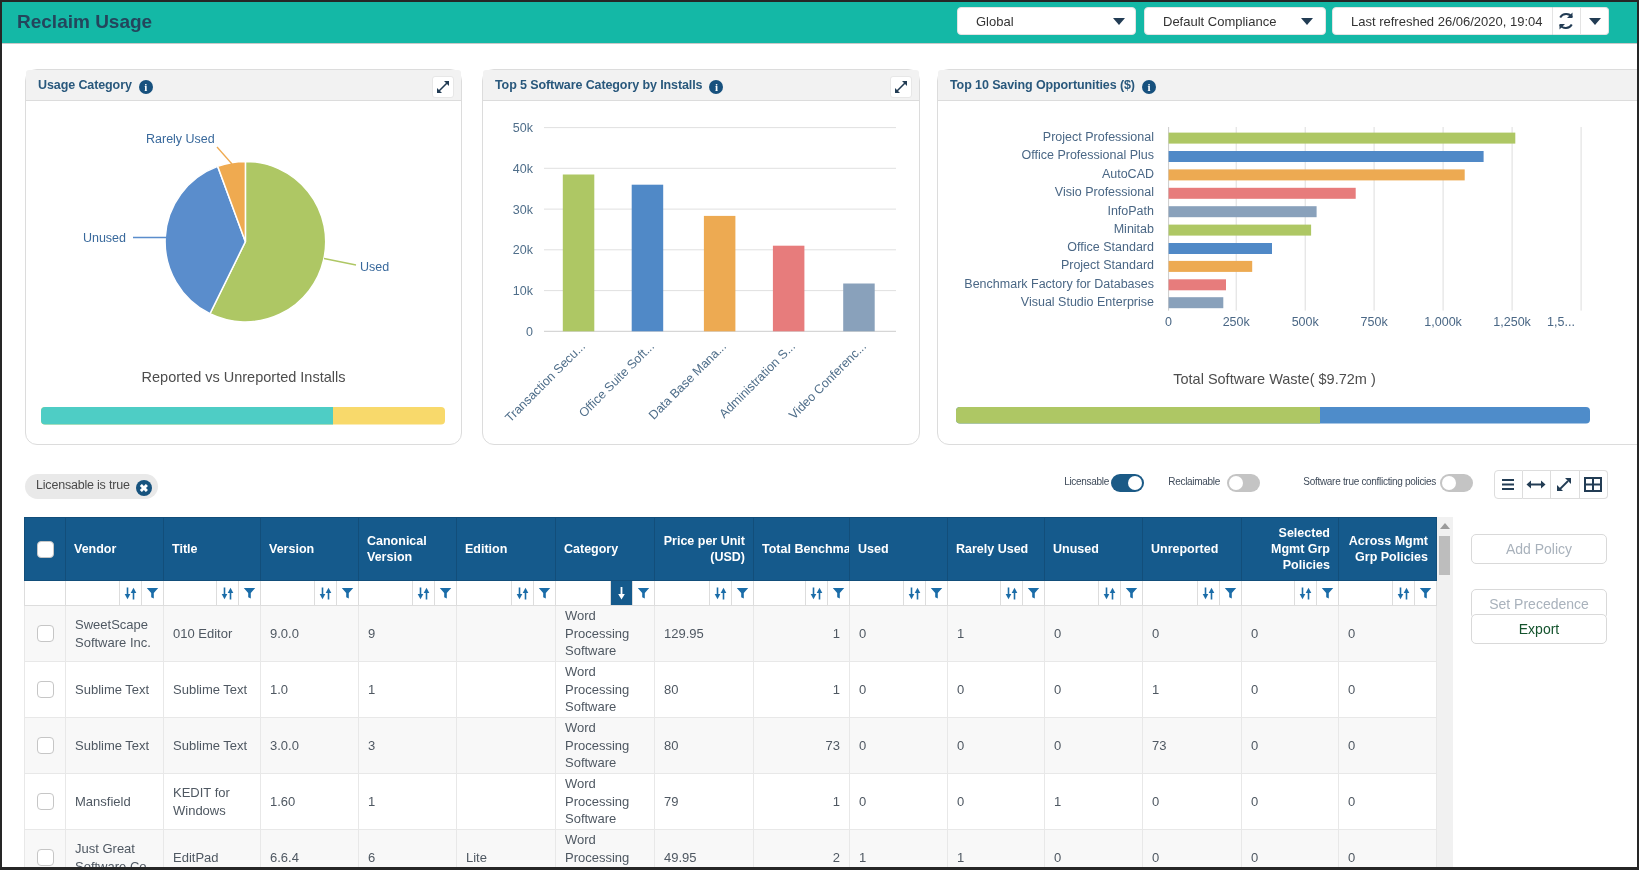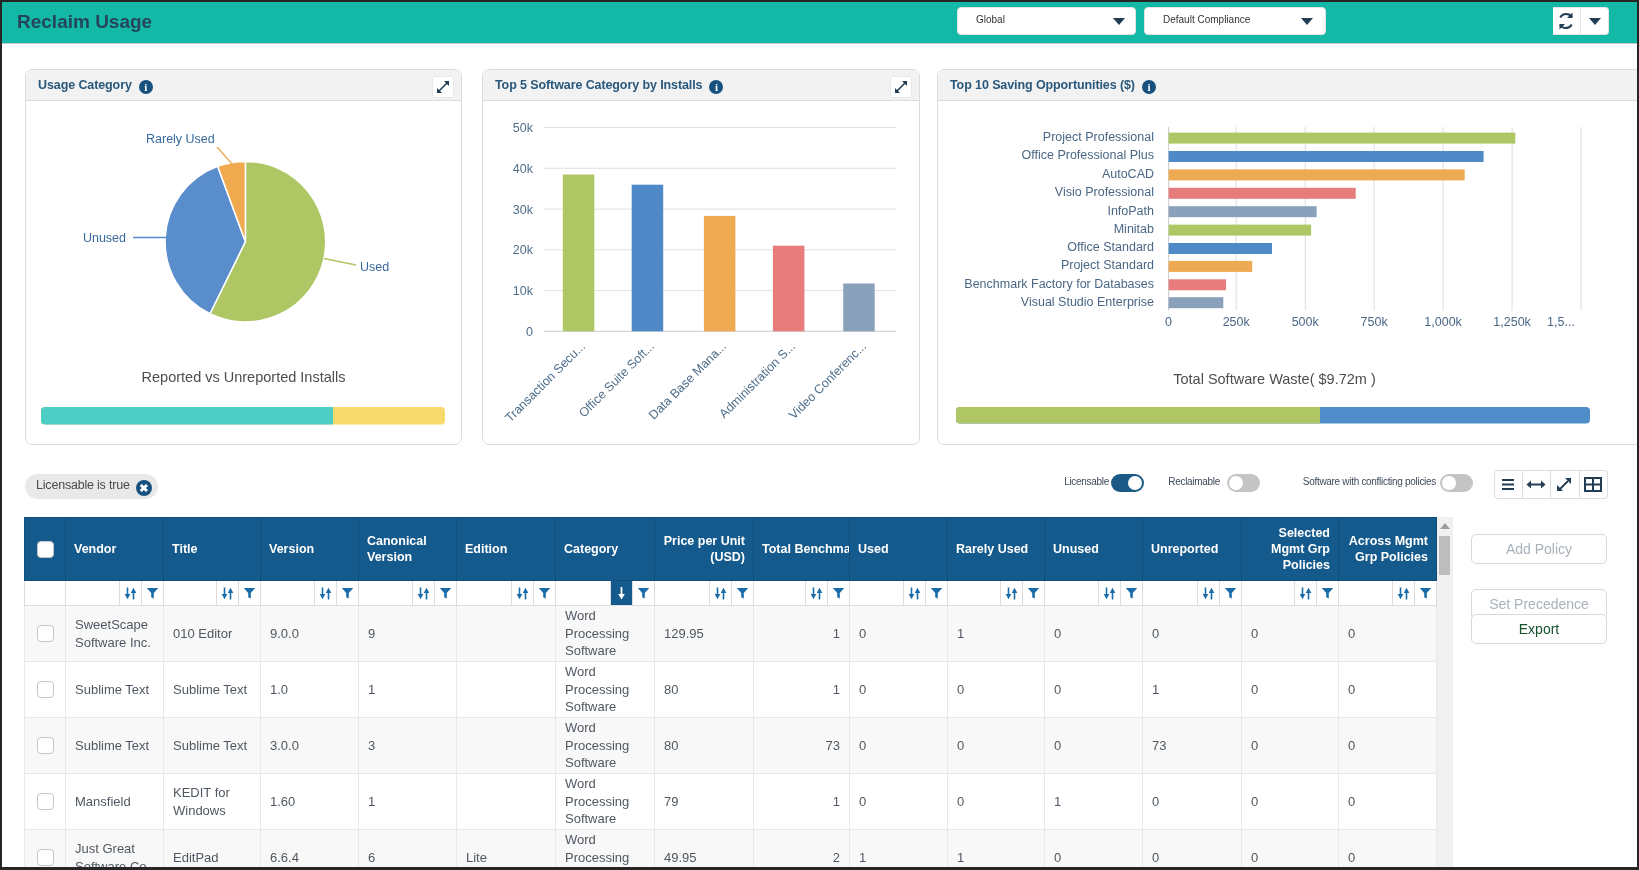--- a/index.html
+++ b/index.html
@@ -1,23 +1,23 @@
 <!DOCTYPE html>
 <html><head>
 <meta charset="utf-8">
 <style>
 * { margin:0; padding:0; box-sizing:border-box; }
 html,body { width:1639px; height:870px; background:#fff; font-family:"Liberation Sans", sans-serif; overflow:hidden; }
 .frame { position:fixed; left:0; top:0; width:1639px; height:870px; border:2px solid #262626; border-bottom-width:3px; z-index:999; pointer-events:none; }
 .topbar { position:absolute; left:0; top:0; width:1639px; height:44px; background:#14b8a6; border-bottom:1px solid #c9c9c9; }
 .title { position:absolute; left:17px; top:11px; font-size:19px; font-weight:700; color:#24455c; }
-.tb-box { position:absolute; top:7px; height:28px; background:#fff; border:1px solid #e3e3e3; border-radius:4px; font-size:10px; color:#333; }
+.tb-box { position:absolute; top:7px; height:28px; background:#fff; border:1px solid #e3e3e3; border-radius:4px; font-size:13px; color:#333; }
 .tb-box .txt { position:absolute; left:18px; top:6px; }
 .caret { position:absolute; width:0; height:0; border-left:6px solid transparent; border-right:6px solid transparent; border-top:7px solid #223c54; }
-.card { position:absolute; top:69px; background:#fff; border:1px solid #dcdcdc; border-radius:7px; }
+.card { position:absolute; top:69px; background:#fff; border:1px solid #dcdcdc; border-radius:12px; }
 .card-h { position:absolute; left:0; top:0; width:100%; height:31px; background:#f2f2f2; border-bottom:1px solid #dcdcdc; border-radius:3px 3px 0 0; }
 .card-t { position:absolute; left:12px; top:8px; font-size:12.5px; font-weight:700; color:#29587c; letter-spacing:-0.1px; }
 .info { display:inline-block; width:14px; height:14px; border-radius:50%; background:#17517e; color:#fff; font-size:11px; font-weight:700; text-align:center; line-height:14px; vertical-align:-2px; margin-left:7px; font-family:"Liberation Serif", serif; }
 .expand { position:absolute; top:6px; right:7px; width:22px; height:22px; background:#fff; border:1px solid #e7e7e7; border-radius:3px; }
 .chip { position:absolute; left:25px; top:474px; height:25px; border-radius:13px; background:#e9e9e9; font-size:12.5px; color:#4a4a4a; padding:4px 6px 0 11px; letter-spacing:-0.2px; }
 .chip .x { display:inline-block; width:16px; height:16px; border-radius:50%; background:#17537e; color:#fff; font-size:11px; font-weight:700; line-height:16px; text-align:center; vertical-align:-3px; margin-left:6px; }
 .tog-label { position:absolute; top:476px; font-size:10px; color:#3f4b5a; letter-spacing:-0.3px; }
 .toggle { position:absolute; top:474px; width:33px; height:18px; border-radius:9px; }
 .toggle.on { background:#1b5a86; }
 .toggle.off { background:#c4c4c4; }
@@ -54,20 +54,23 @@
 <div class="topbar">
   <div class="title">Reclaim Usage</div>
   <div class="tb-box" style="left:957px; width:179px;">
       <span class="txt">Global</span>
       <span class="caret" style="left:155px; top:10px;"></span>
     </div>
   <div class="tb-box" style="left:1144px; width:182px;">
       <span class="txt">Default Compliance</span>
       <span class="caret" style="left:156px; top:10px;"></span>
     </div>
+  <div class="tb-box" style="left:1332px; width:221px; border-radius:4px 0 0 4px;">
+      <span class="txt">Last refreshed 26/06/2020, 19:04</span>
+    </div>
   <div class="tb-box" style="left:1553px; width:28px; border-radius:0; border-left:none;">
       <svg width="26" height="26" viewBox="0 0 26 26" style="position:absolute;left:0;top:0;">
         <g fill="none" stroke="#223c54" stroke-width="2">
           <path d="M19 9 A7 7 0 0 0 7.2 9.5"></path>
           <path d="M7 17 A7 7 0 0 0 18.8 16.5"></path>
         </g>
         <path d="M19.5 4.5 v5.5 h-5.5 z" fill="#223c54"></path>
         <path d="M6.5 21.5 v-5.5 h5.5 z" fill="#223c54"></path>
       </svg>
     </div>
@@ -212,21 +215,21 @@
 
 <div class="chip">Licensable is true<span class="x">✖</span></div>
 <div class="tog-label" style="right:530px;">Licensable</div>
 <div class="toggle on" style="left:1111px;">
     <div class="knob"></div>
   </div>
 <div class="tog-label" style="right:419px;">Reclaimable</div>
 <div class="toggle off" style="left:1227px;">
     <div class="knob"></div>
   </div>
-<div class="tog-label" style="right:203px;">Software with conflicting policies</div>
+<div class="tog-label" style="right:203px;">Software true conflicting policies</div>
 <div class="toggle off" style="left:1440px;">
     <div class="knob"></div>
   </div>
 <div class="btn-group">
   <div class="ib"><svg width="26" height="27" viewBox="0 0 26 27">
         <g stroke="#223c54" stroke-width="2">
           <line x1="7" y1="9" x2="19" y2="9"></line>
           <line x1="7" y1="13.5" x2="19" y2="13.5"></line>
           <line x1="7" y1="18" x2="19" y2="18"></line>
         </g>

